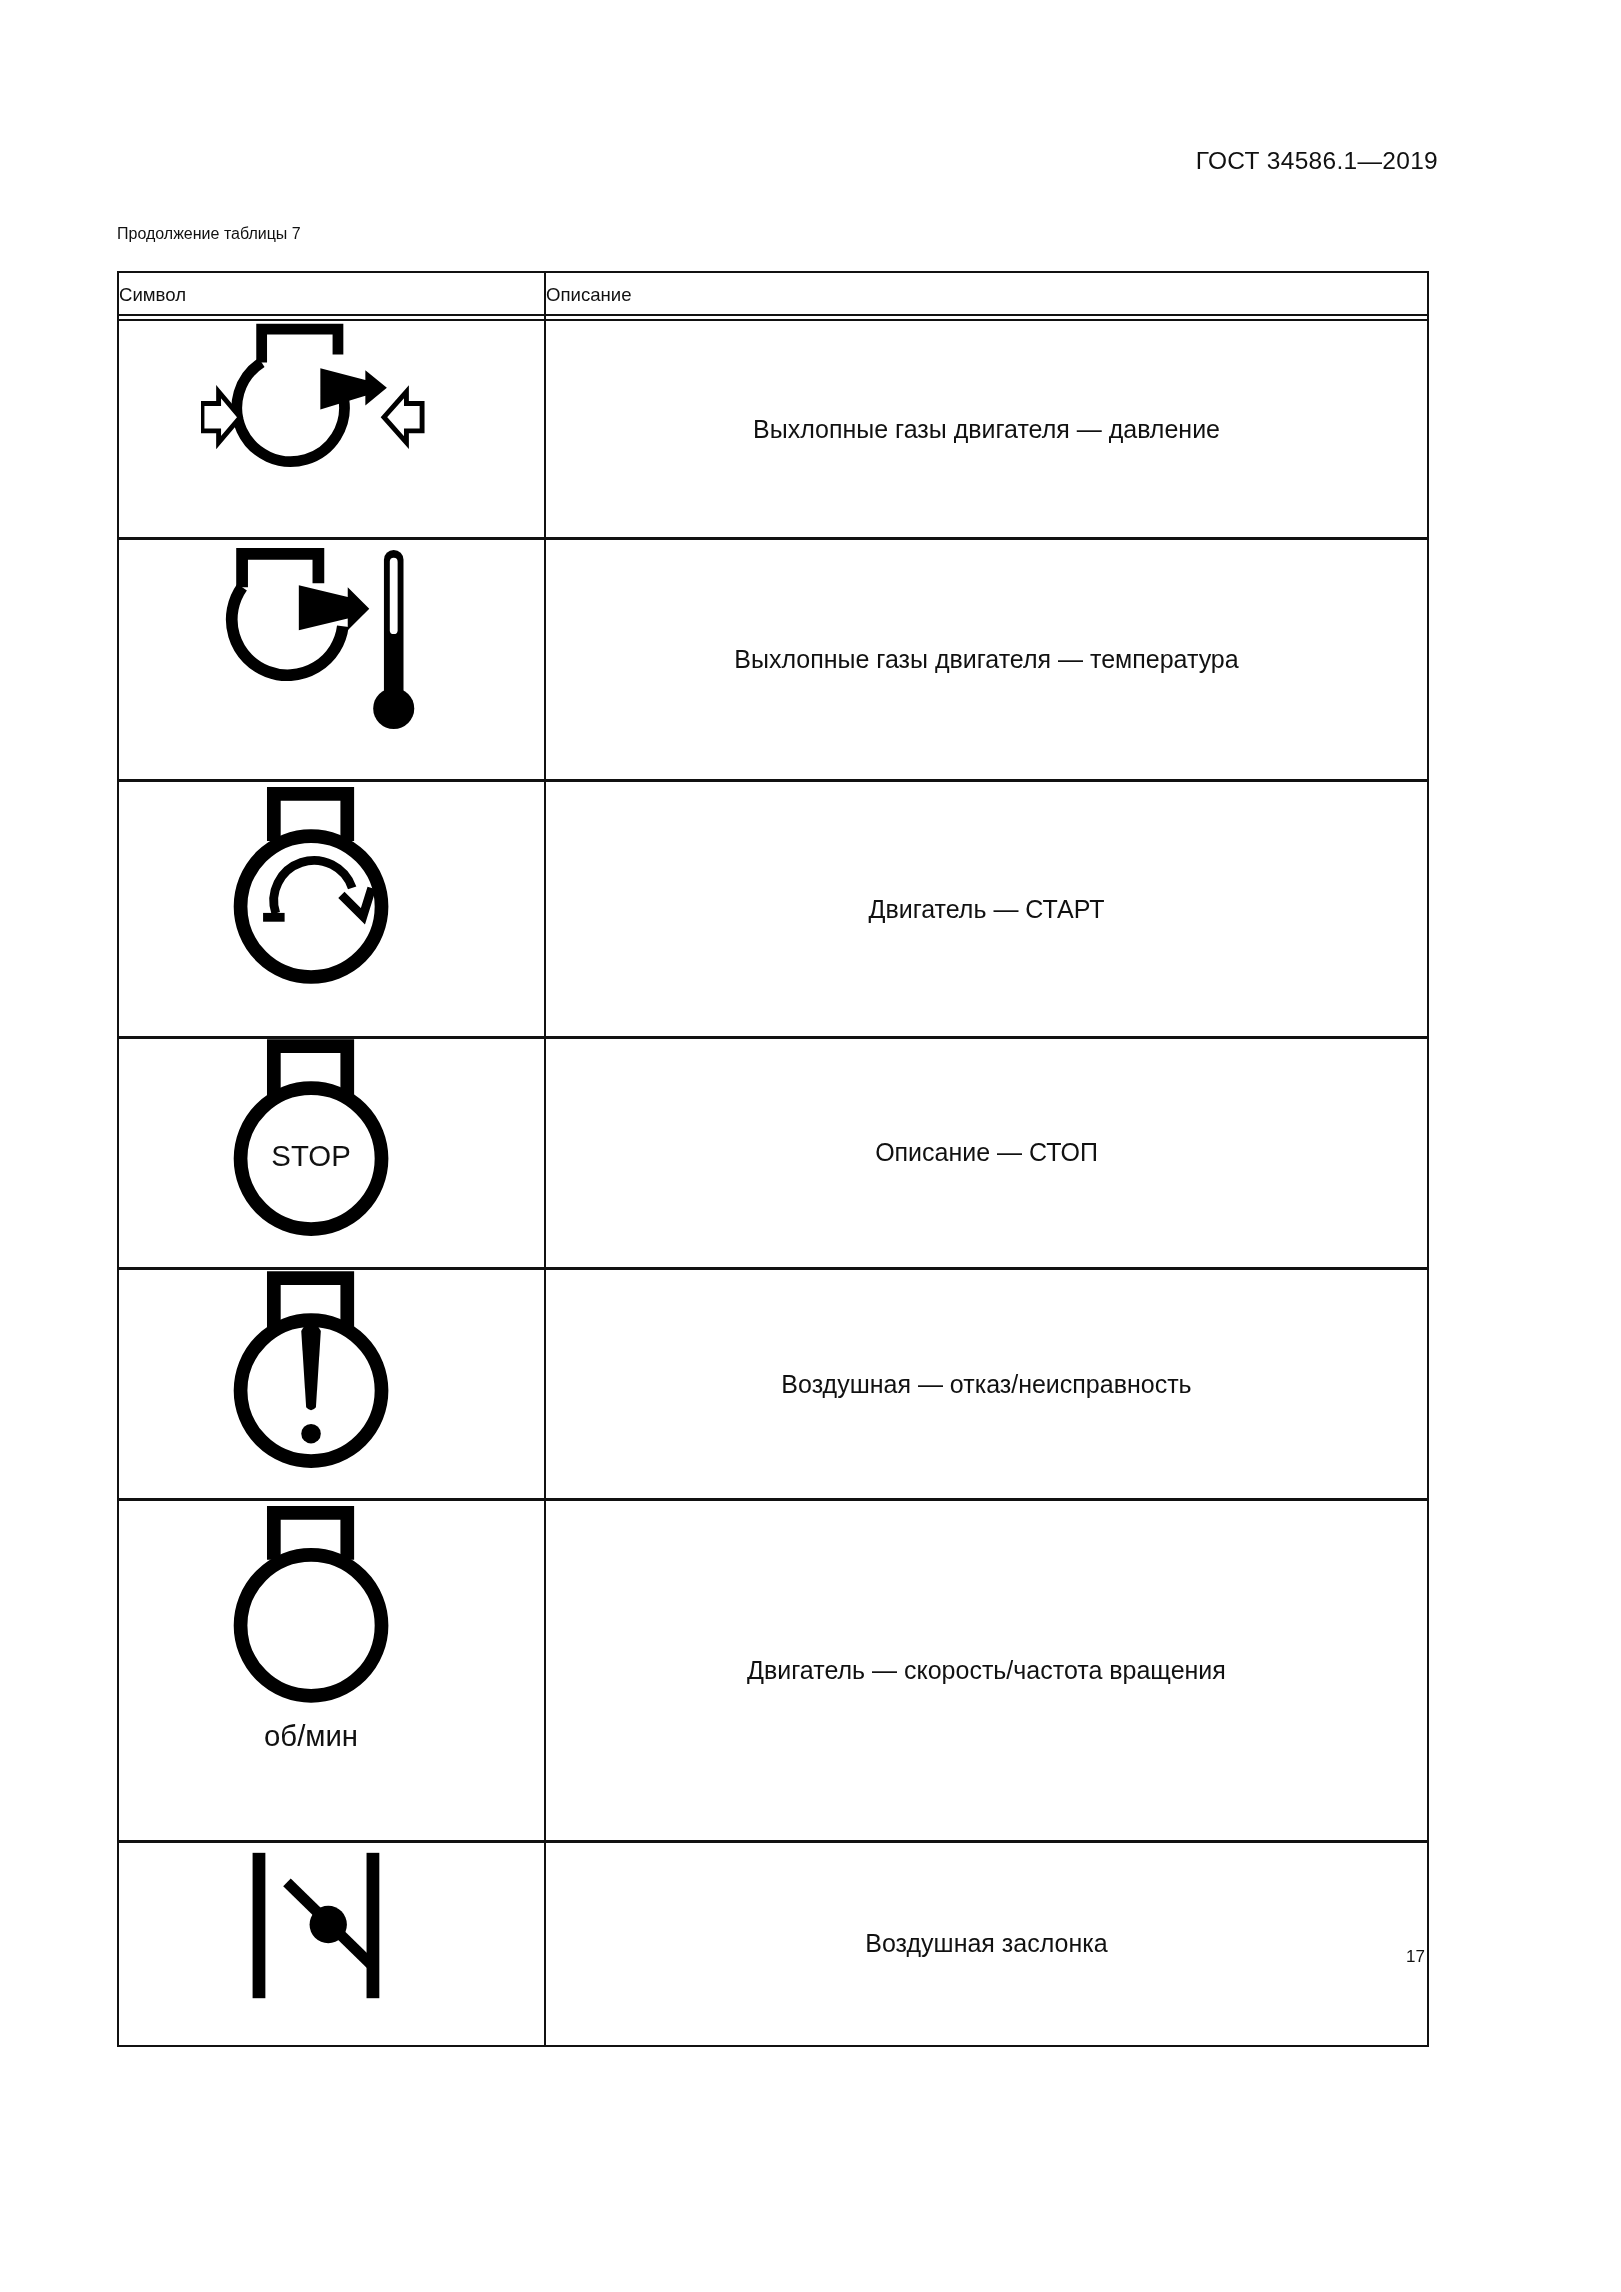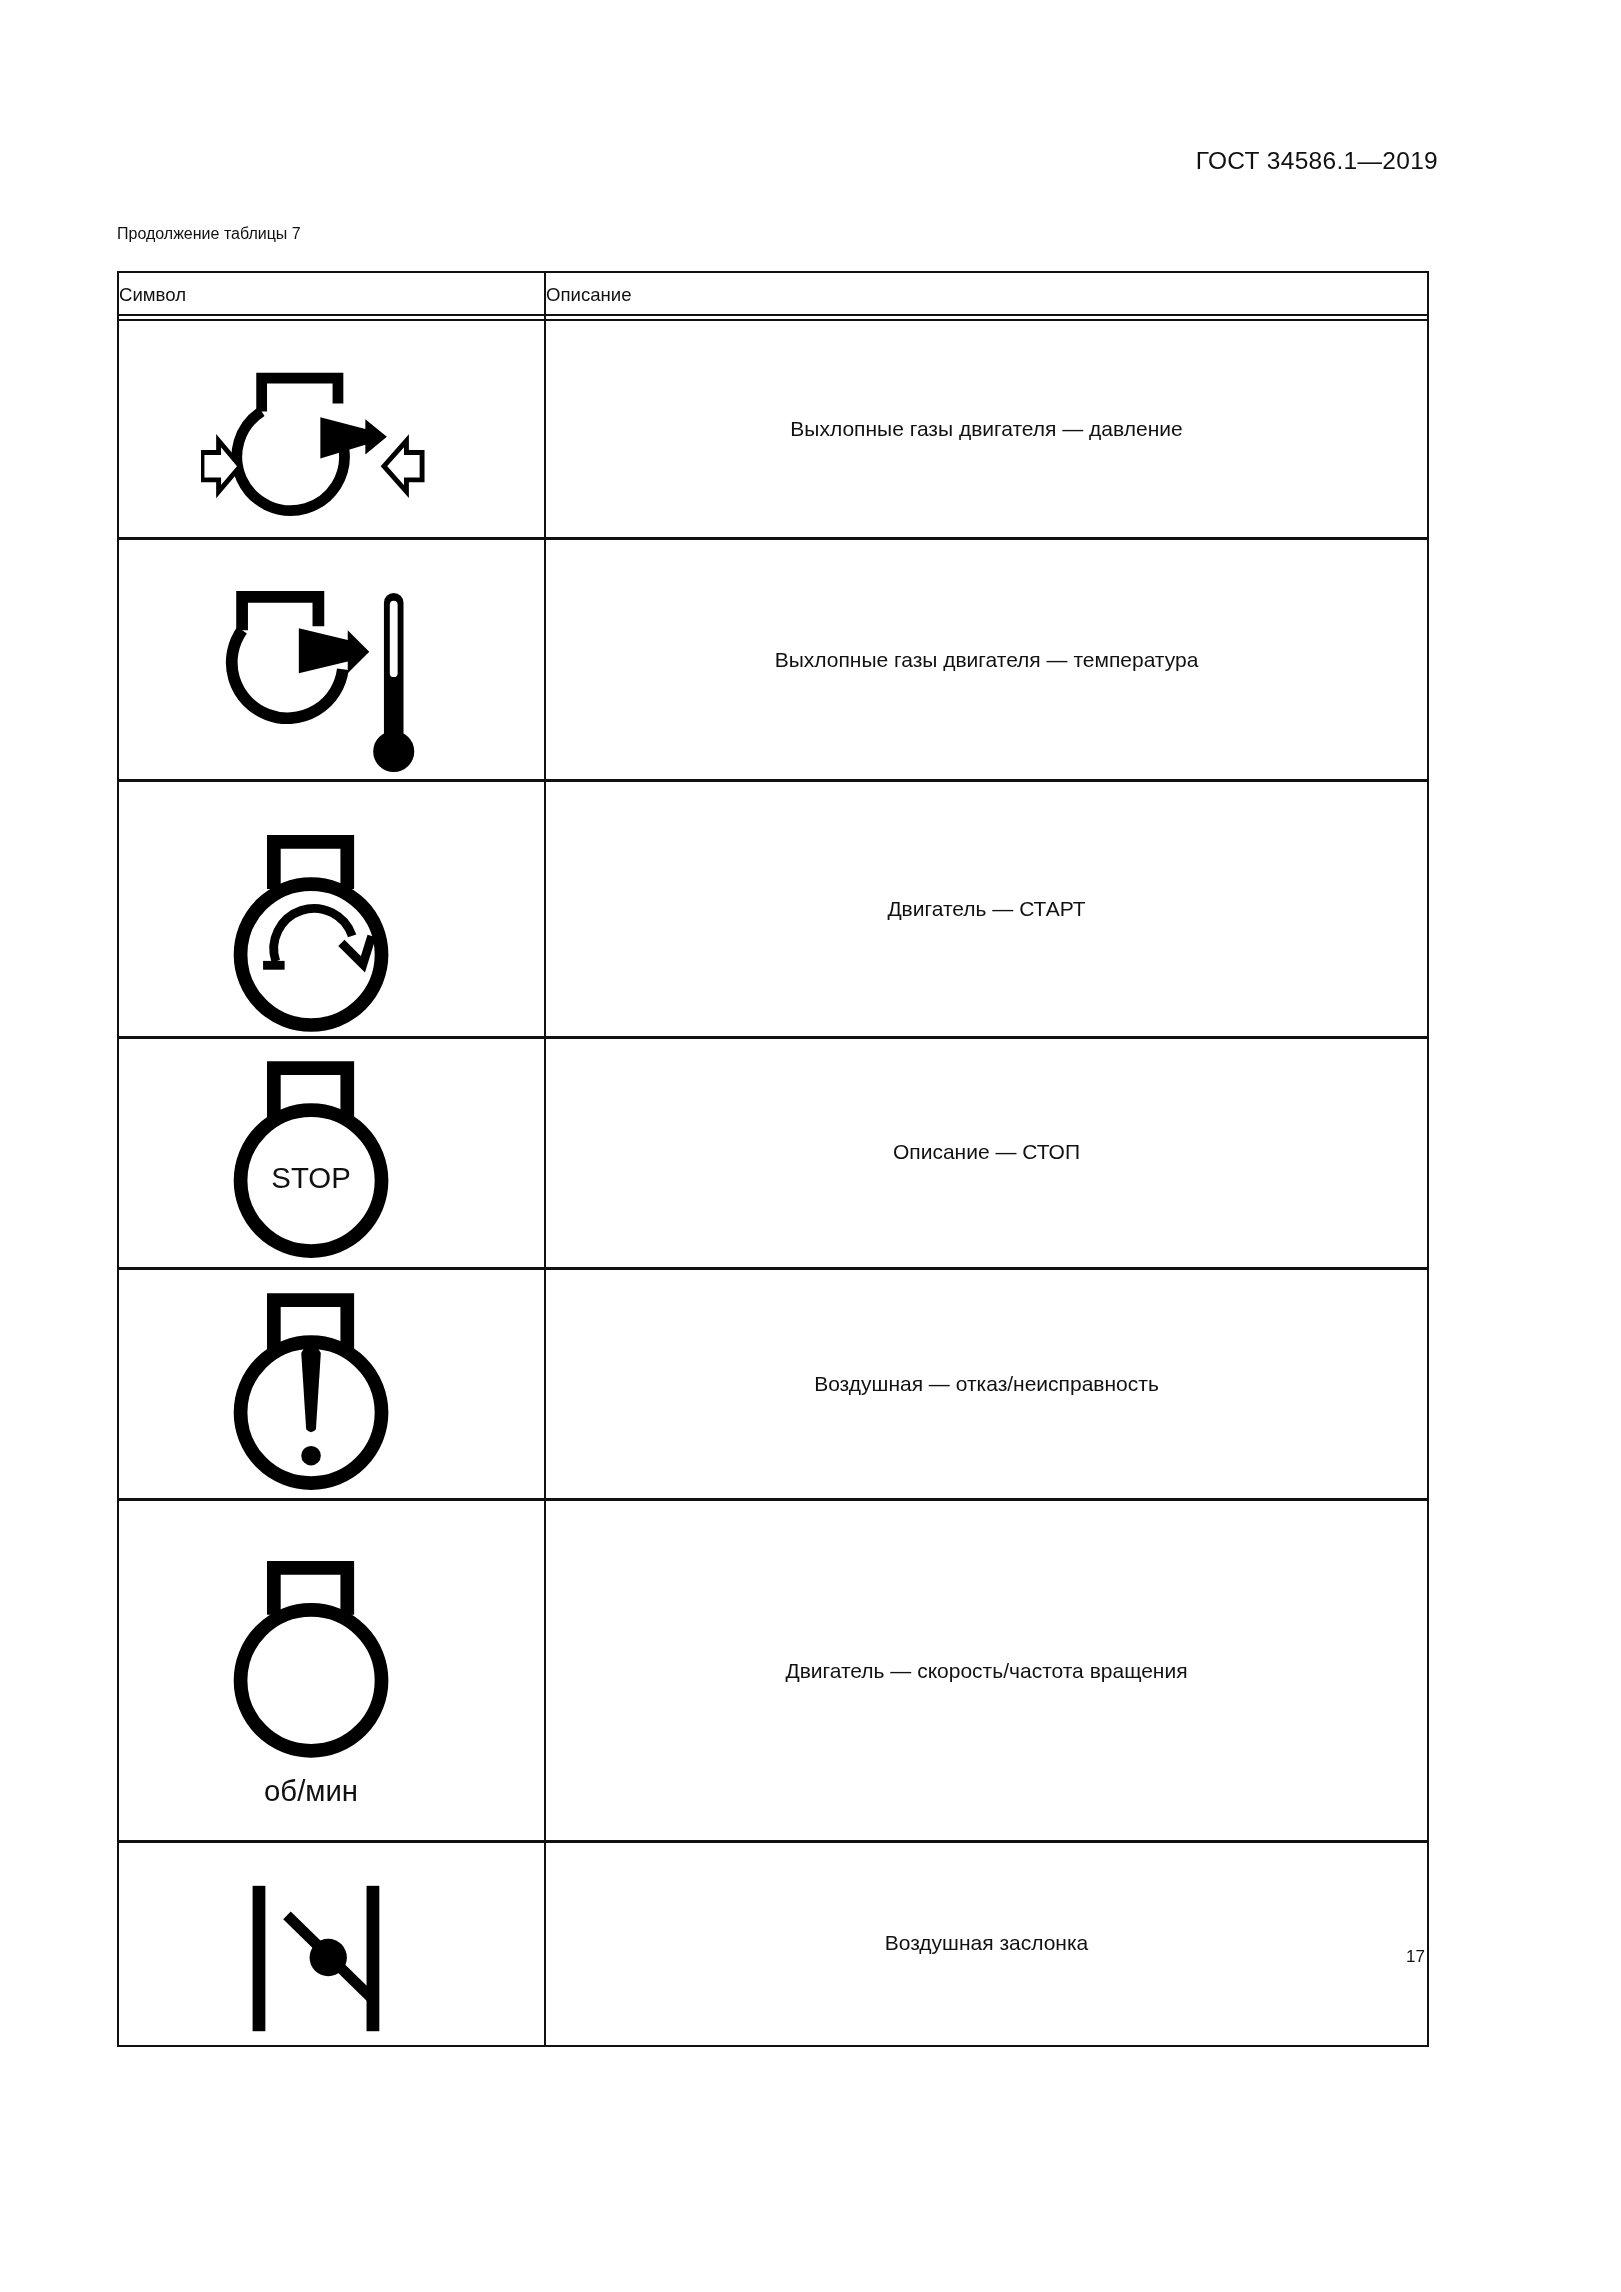--- a/index.html
+++ b/index.html
@@ -10,22 +10,22 @@
   .table { position: absolute; left: 117px; top: 271px; width: 1312px; height: 1776px;
            box-sizing: border-box; border: 2.9px solid #111; }
   .col-divider { position: absolute; left: 425px; top: 0; bottom: 0; width: 2px; background: #111; }
   .hrow { position: absolute; left: 0; right: 0; top: 0; height: 44px; }
   .hcell { position: absolute; top: 0; height: 44px; line-height: 44px; text-align: left; font-size: 18.6px; }
   .hcell.sym { left: 0; width: 425px; }
   .hcell.desc { left: 427px; right: 0; }
   .dline { position: absolute; left: 0; right: 0; height: 2px; background: #111; }
   .row { position: absolute; left: 0; right: 0; }
   .row-line { position: absolute; left: 0; right: 0; height: 2.9px; background: #111; }
-  .sym-cell { position: absolute; left: 0; width: 388px; top: 0; bottom: 0; display: flex; align-items: flex-end; justify-content: center; }
-  .desc-cell { position: absolute; left: 427px; right: 0; top: 0; bottom: 0; display: flex; align-items: center; justify-content: center; font-size: 21px; }
+  .sym-cell { position: absolute; left: 0; width: 388px; top: 0; bottom: 0; display: flex; align-items: flex-start; justify-content: center; }
+  .desc-cell { position: absolute; left: 427px; right: 0; top: 0; bottom: 0; display: flex; align-items: center; justify-content: center; font-size: 25px; }
   .page-num { position: absolute; top: 1947px; left: 1406px; font-size: 17px; text-align: right; }
   svg { display: block; }
 </style>
 </head>
 <body>
 
 <div class="doc-header">ГОСТ 34586.1—2019</div>
 <div class="caption">Продолжение таблицы 7</div>
 
 <div class="table">

